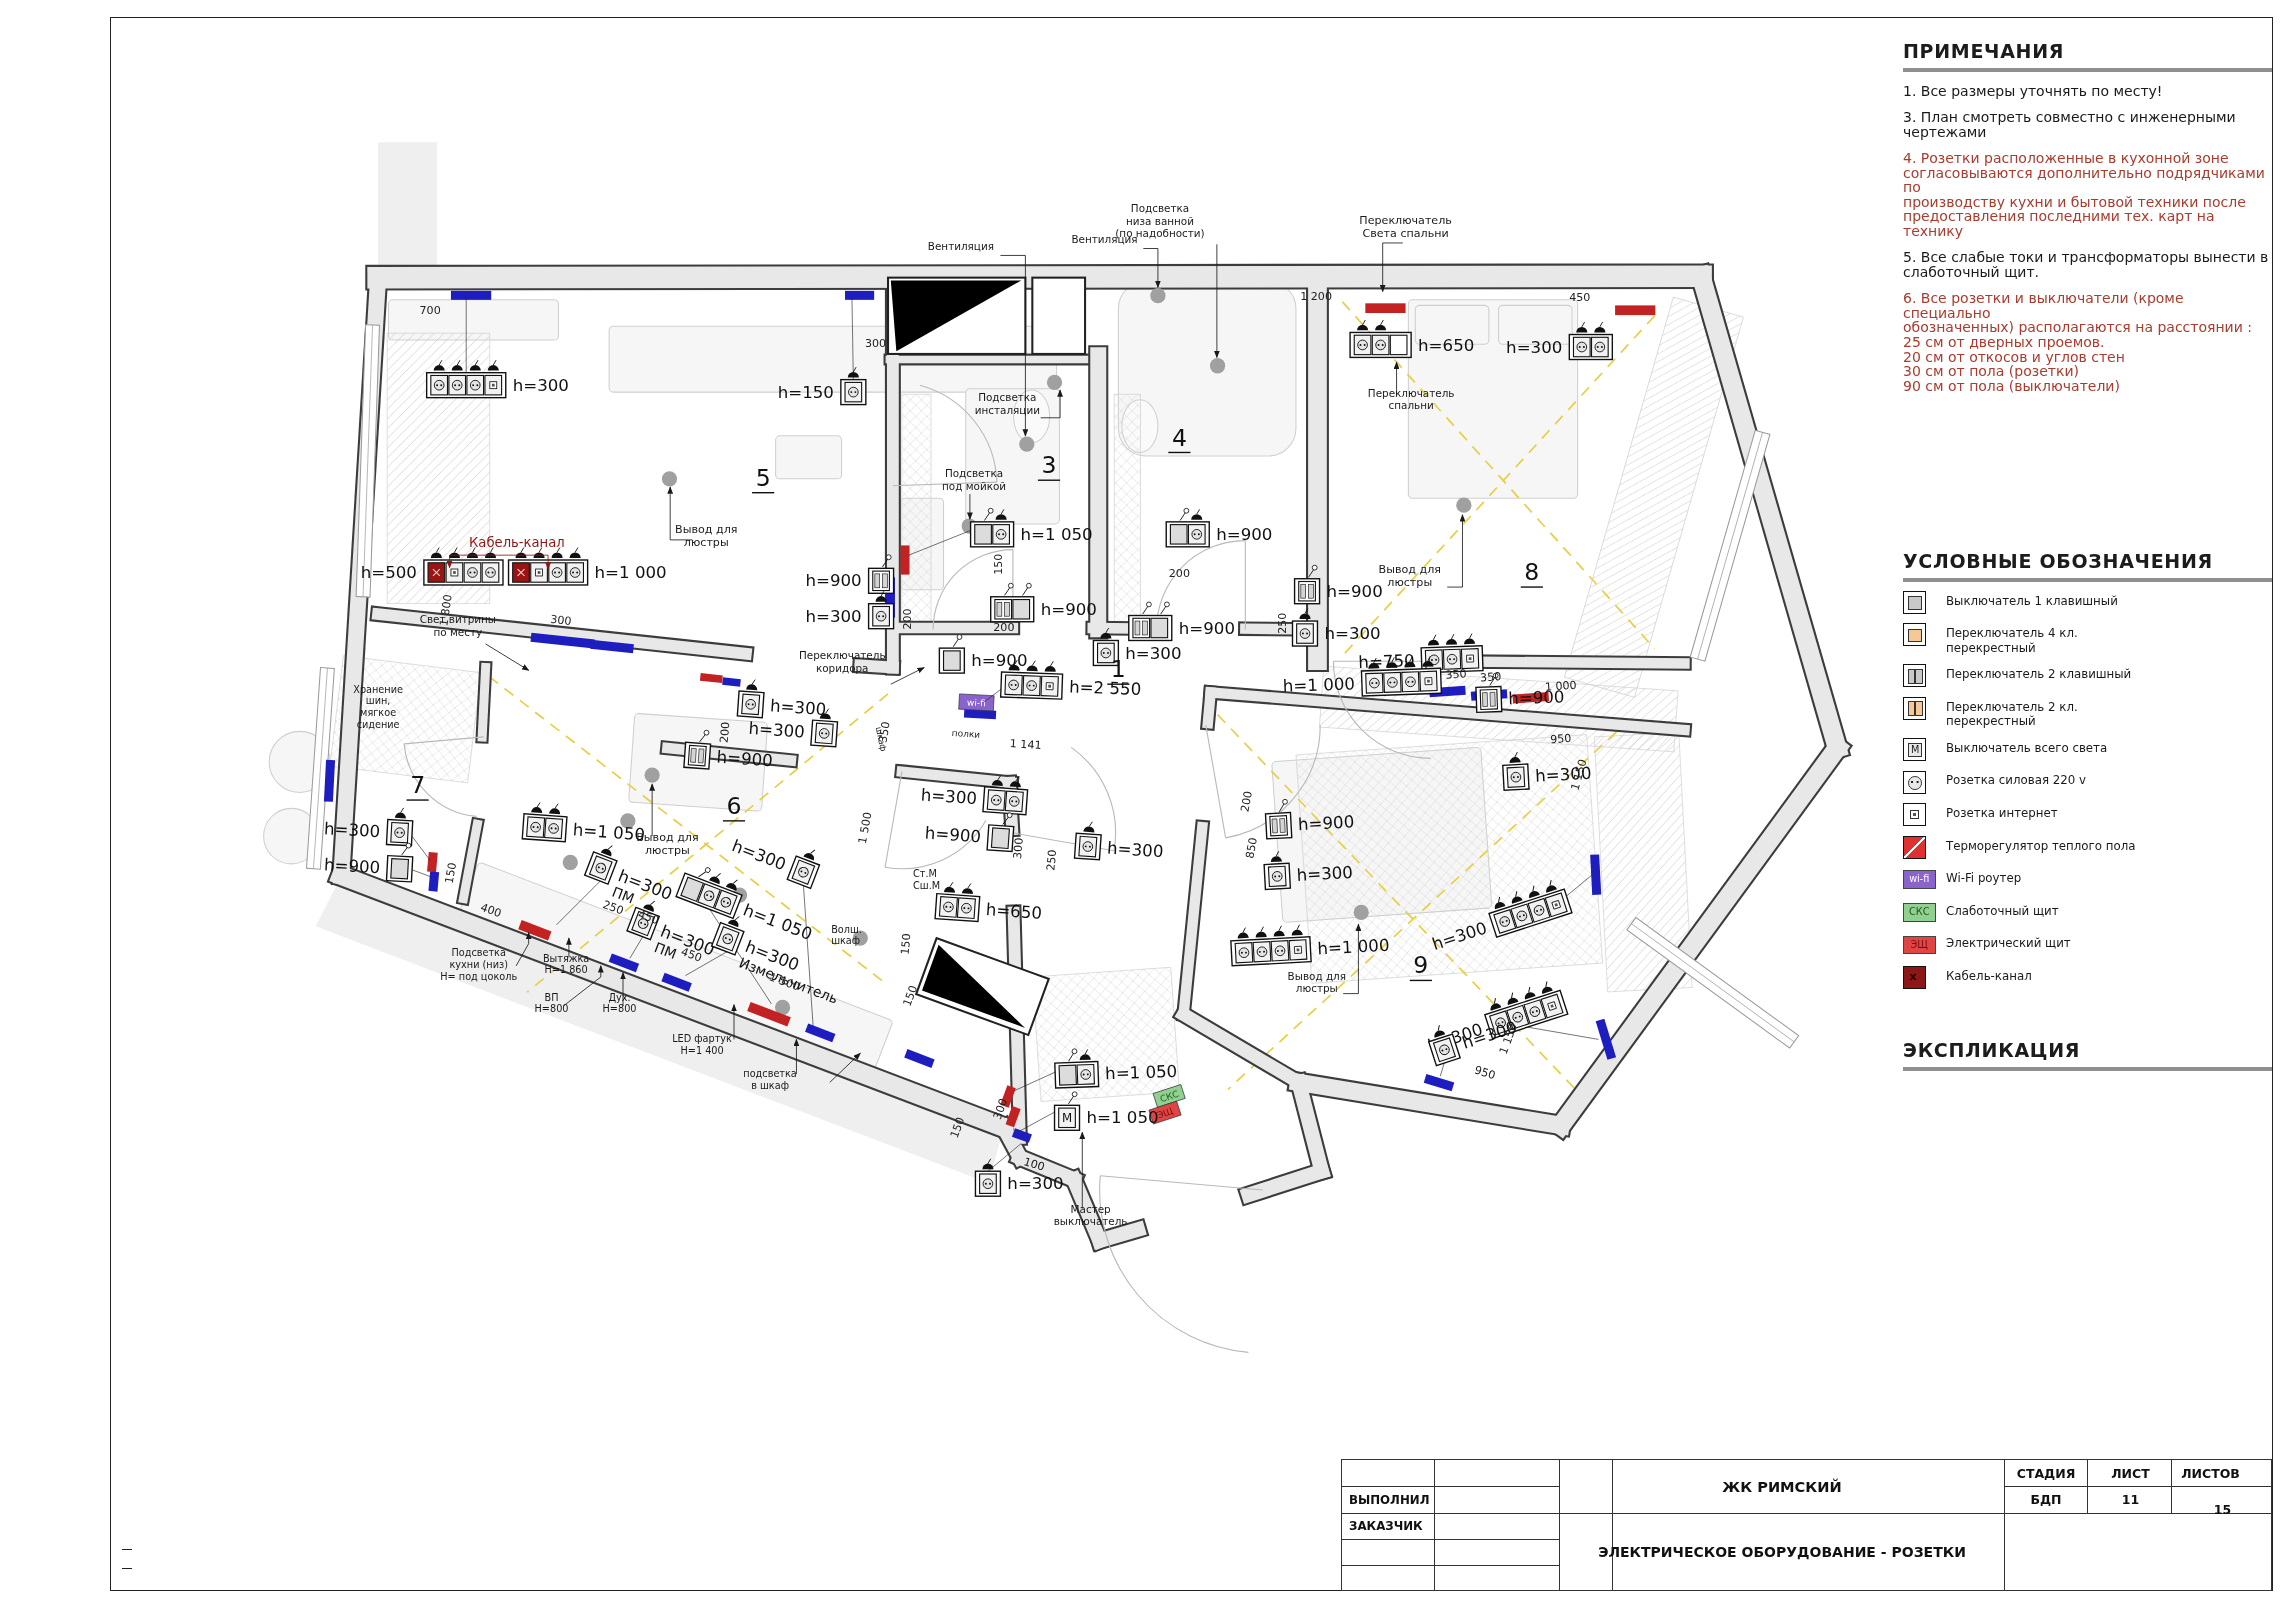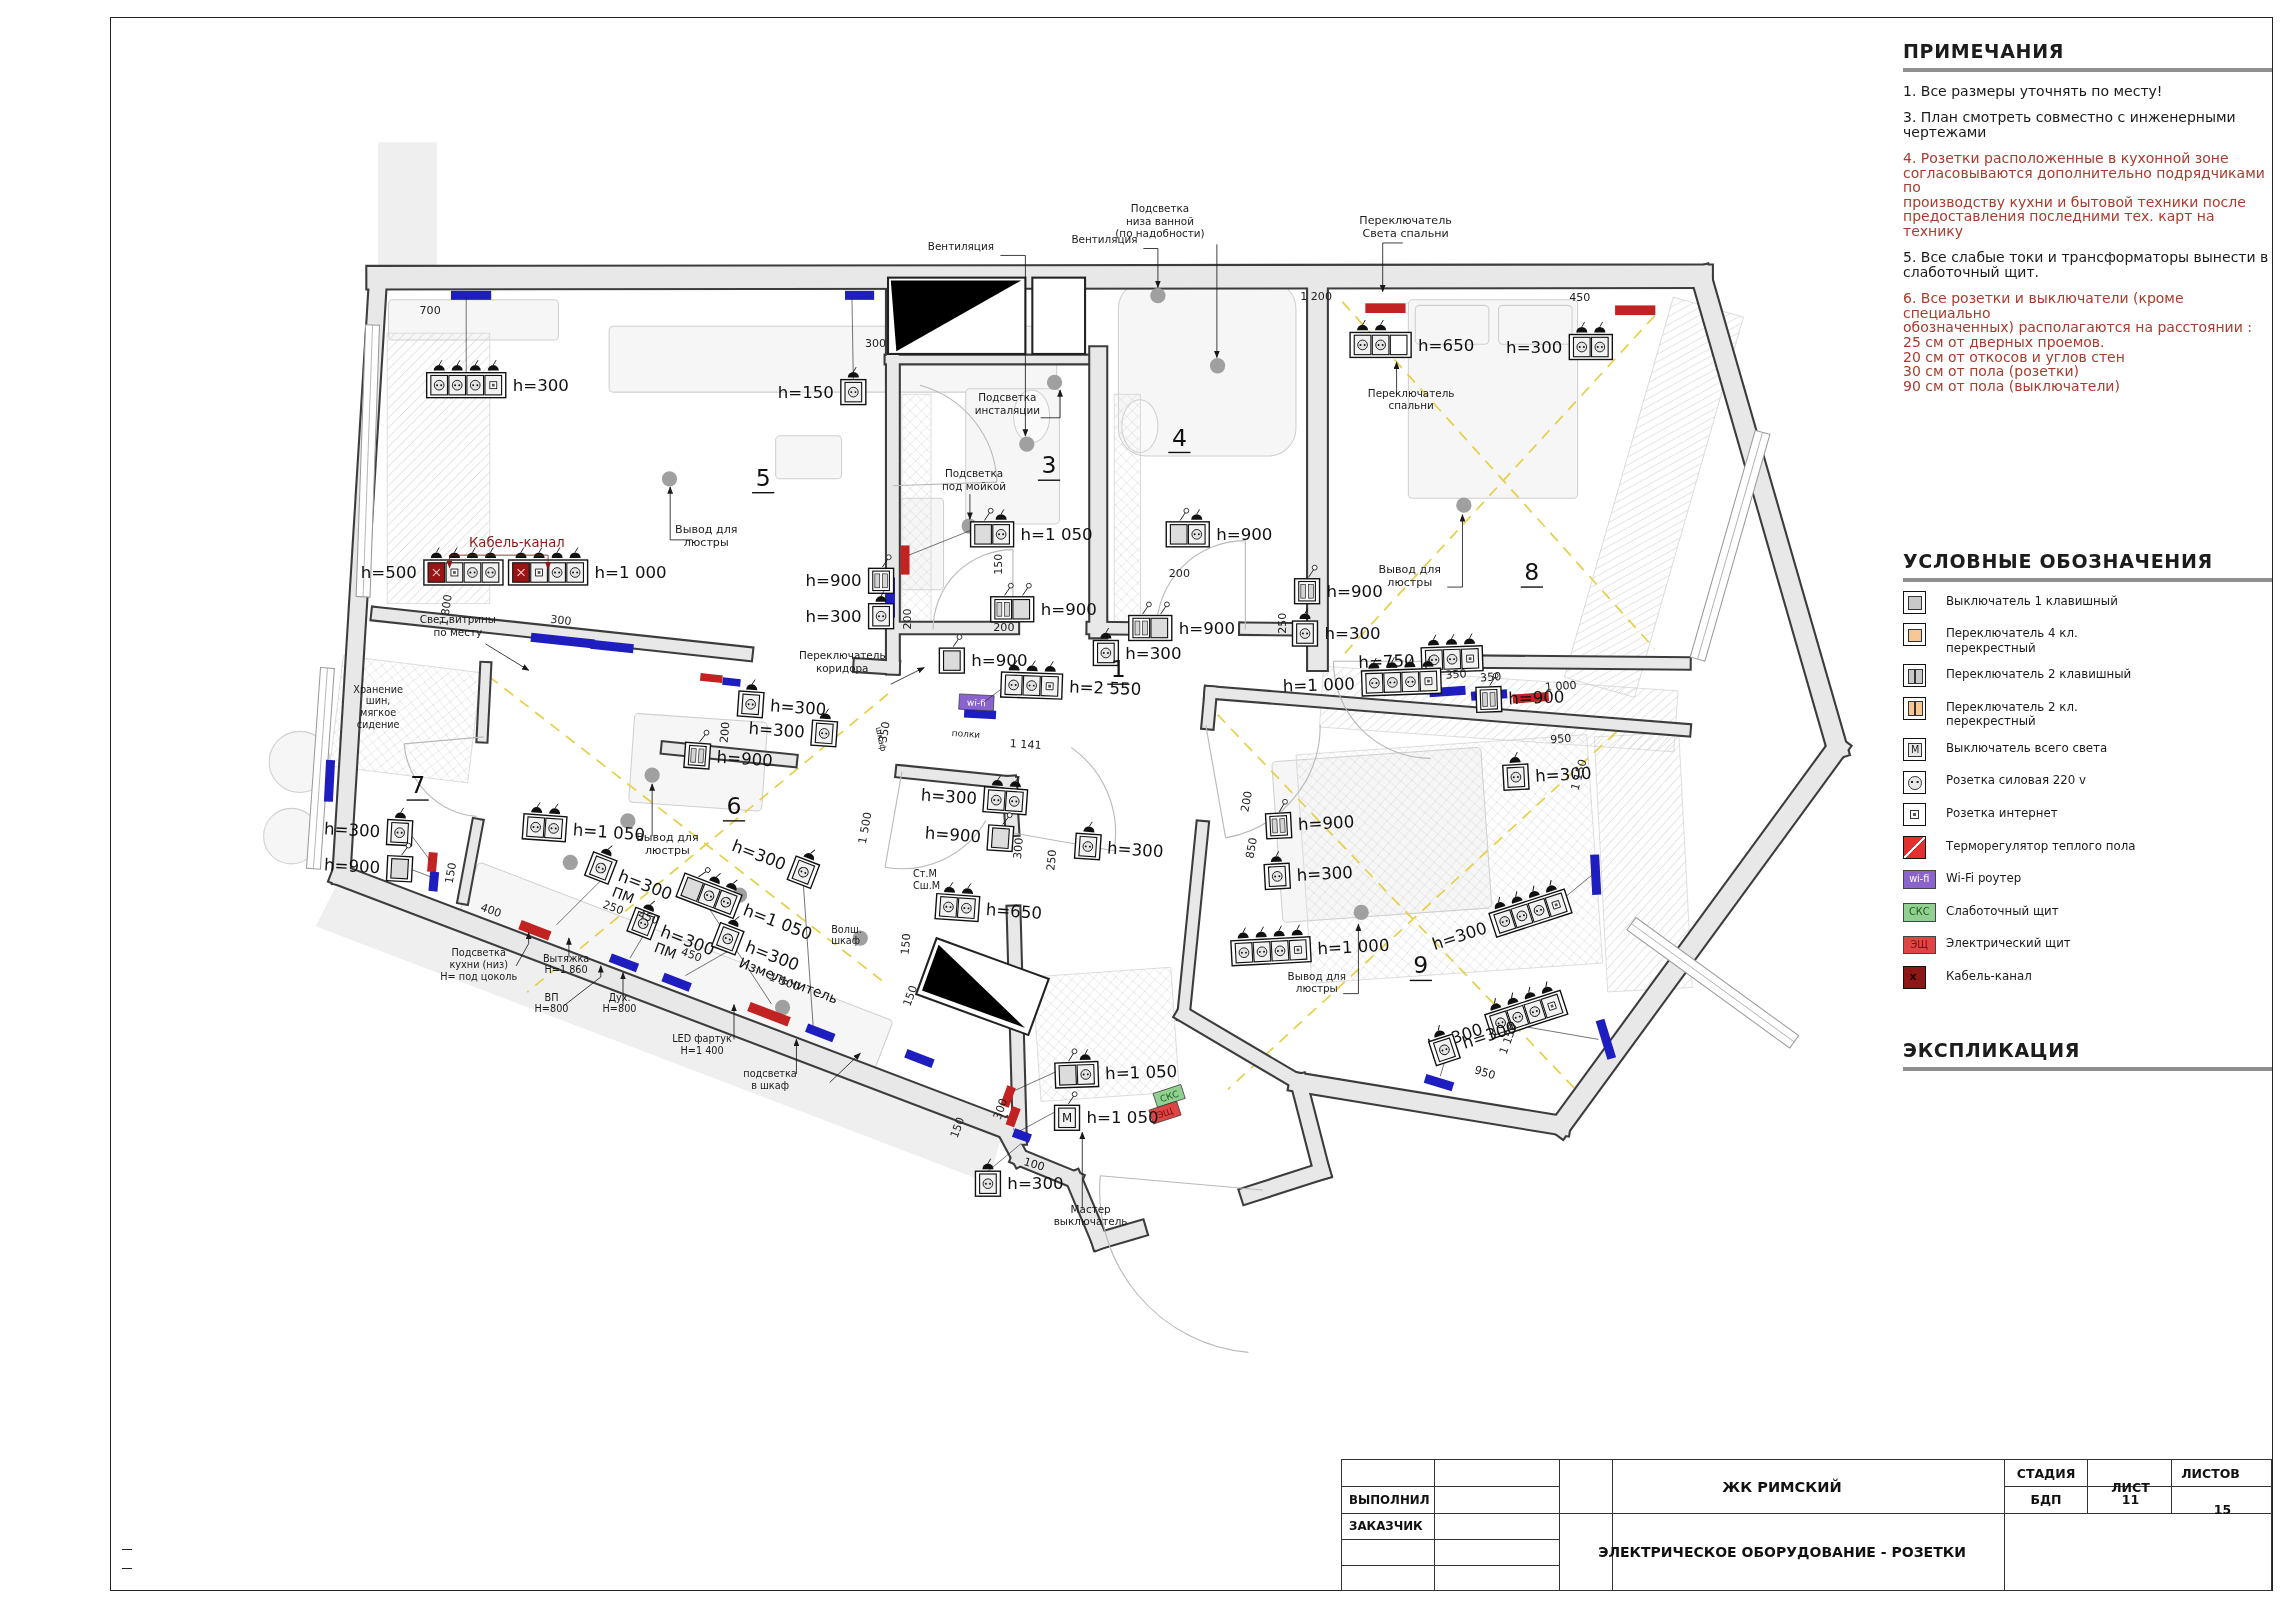--- a/index.html
+++ b/index.html
@@ -1199,21 +1199,21 @@
     <div class="tb-line" style="left:0;top:26px;width:217px;height:1.4px;"></div>
     <div class="tb-line" style="left:662px;top:26px;width:267px;height:1.4px;"></div>
     <div class="tb-line" style="left:0;top:53px;width:929px;height:1.4px;"></div>
     <div class="tb-line" style="left:0;top:79px;width:217px;height:1.4px;"></div>
     <div class="tb-line" style="left:0;top:105px;width:217px;height:1.4px;"></div>
     <div class="tb-text tb-label" style="left:0;top:28px;width:90px;height:23.6px;">ВЫПОЛНИЛ</div>
     <div class="tb-text tb-label" style="left:0;top:54px;width:90px;height:23.6px;">ЗАКАЗЧИК</div>
     <div class="tb-text" style="left:219px;top:0;width:442px;height:53px;font-size:14.6px;">ЖК РИМСКИЙ</div>
     <div class="tb-text" style="left:219px;top:54px;width:442px;height:75px;font-size:14px;">ЭЛЕКТРИЧЕСКОЕ ОБОРУДОВАНИЕ - РОЗЕТКИ</div>
     <div class="tb-text" style="left:663px;top:0;width:82px;height:26px;">СТАДИЯ</div>
-    <div class="tb-text" style="left:747px;top:0;width:83px;height:26px;margin-top:14px;">ЛИСТ</div>
+    <div class="tb-text" style="left:747px;top:0;width:83px;height:26px;">ЛИСТ</div>
     <div class="tb-text" style="left:831px;top:0;width:75px;height:26px;">ЛИСТОВ</div>
     <div class="tb-text" style="left:663px;top:28px;width:82px;height:23.6px;">БДП</div>
     <div class="tb-text" style="left:747px;top:28px;width:83px;height:23.6px;">11</div>
     <div class="tb-text" style="left:831px;top:26px;width:99px;height:23.6px;margin-top:12px;">15</div>
   </div>
 
   <div class="dash-mark" style="left:122px;top:1549px;"></div>
   <div class="dash-mark" style="left:122px;top:1568px;"></div>
 </div>
 

